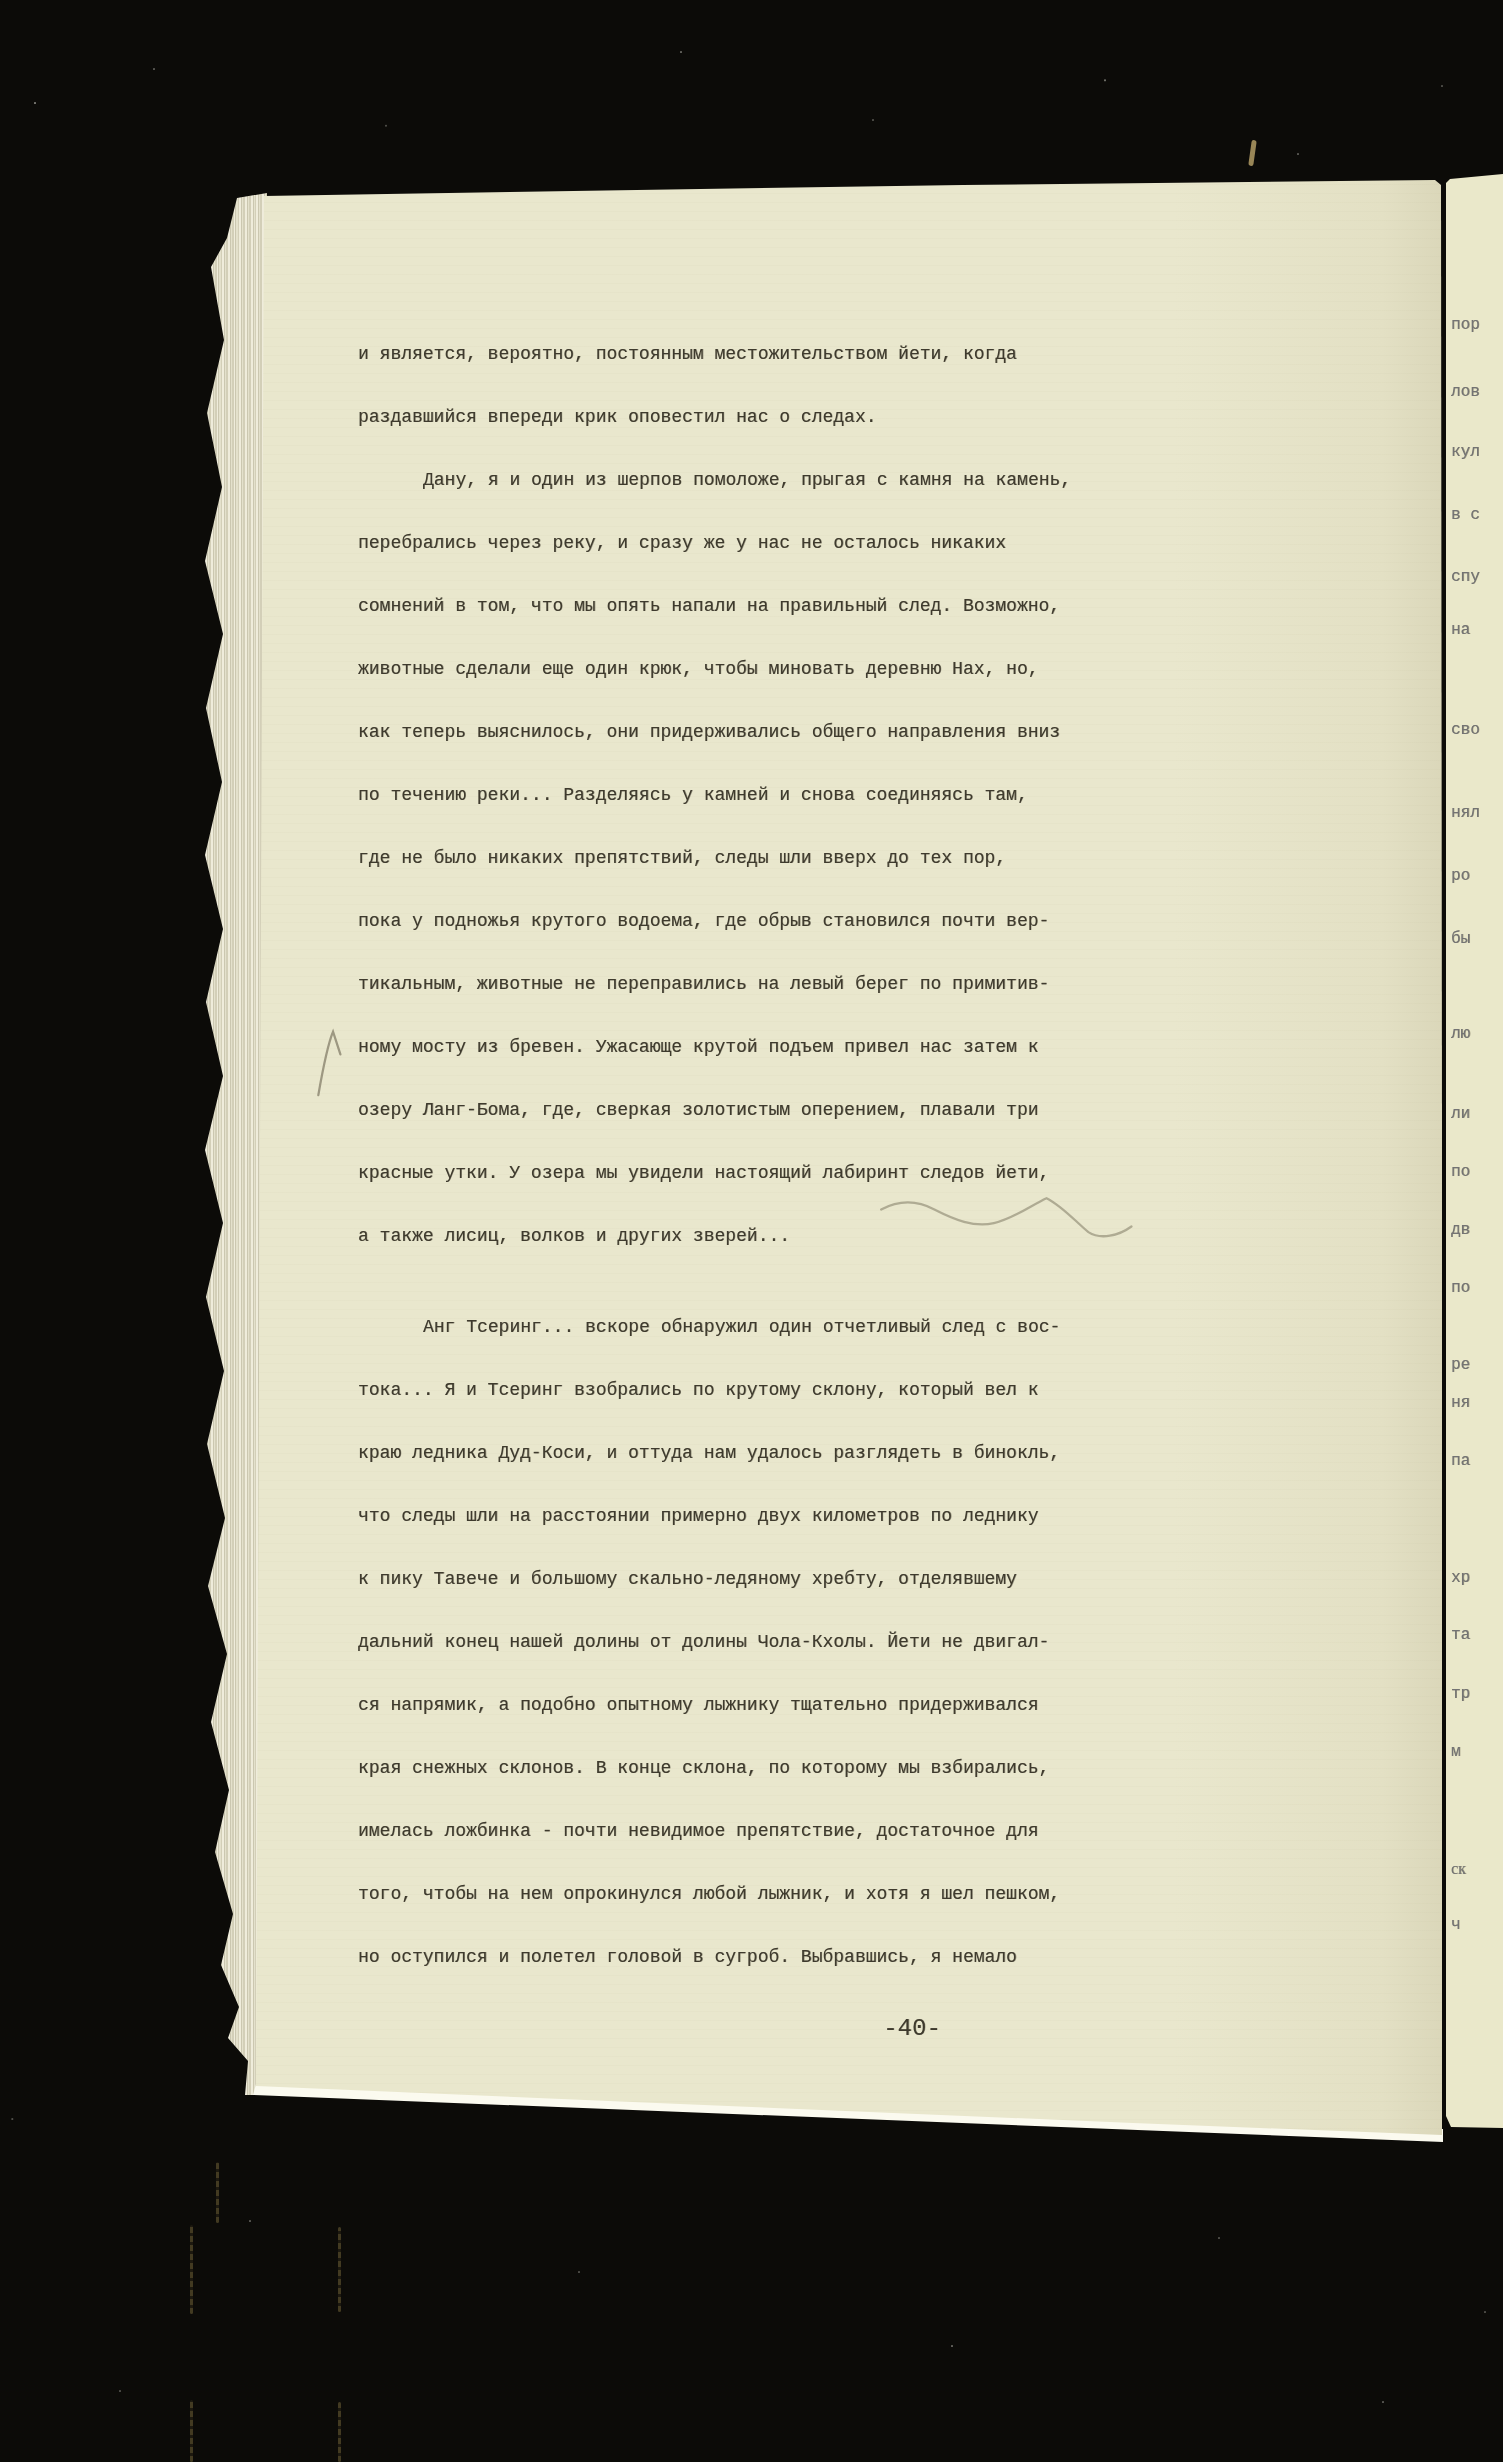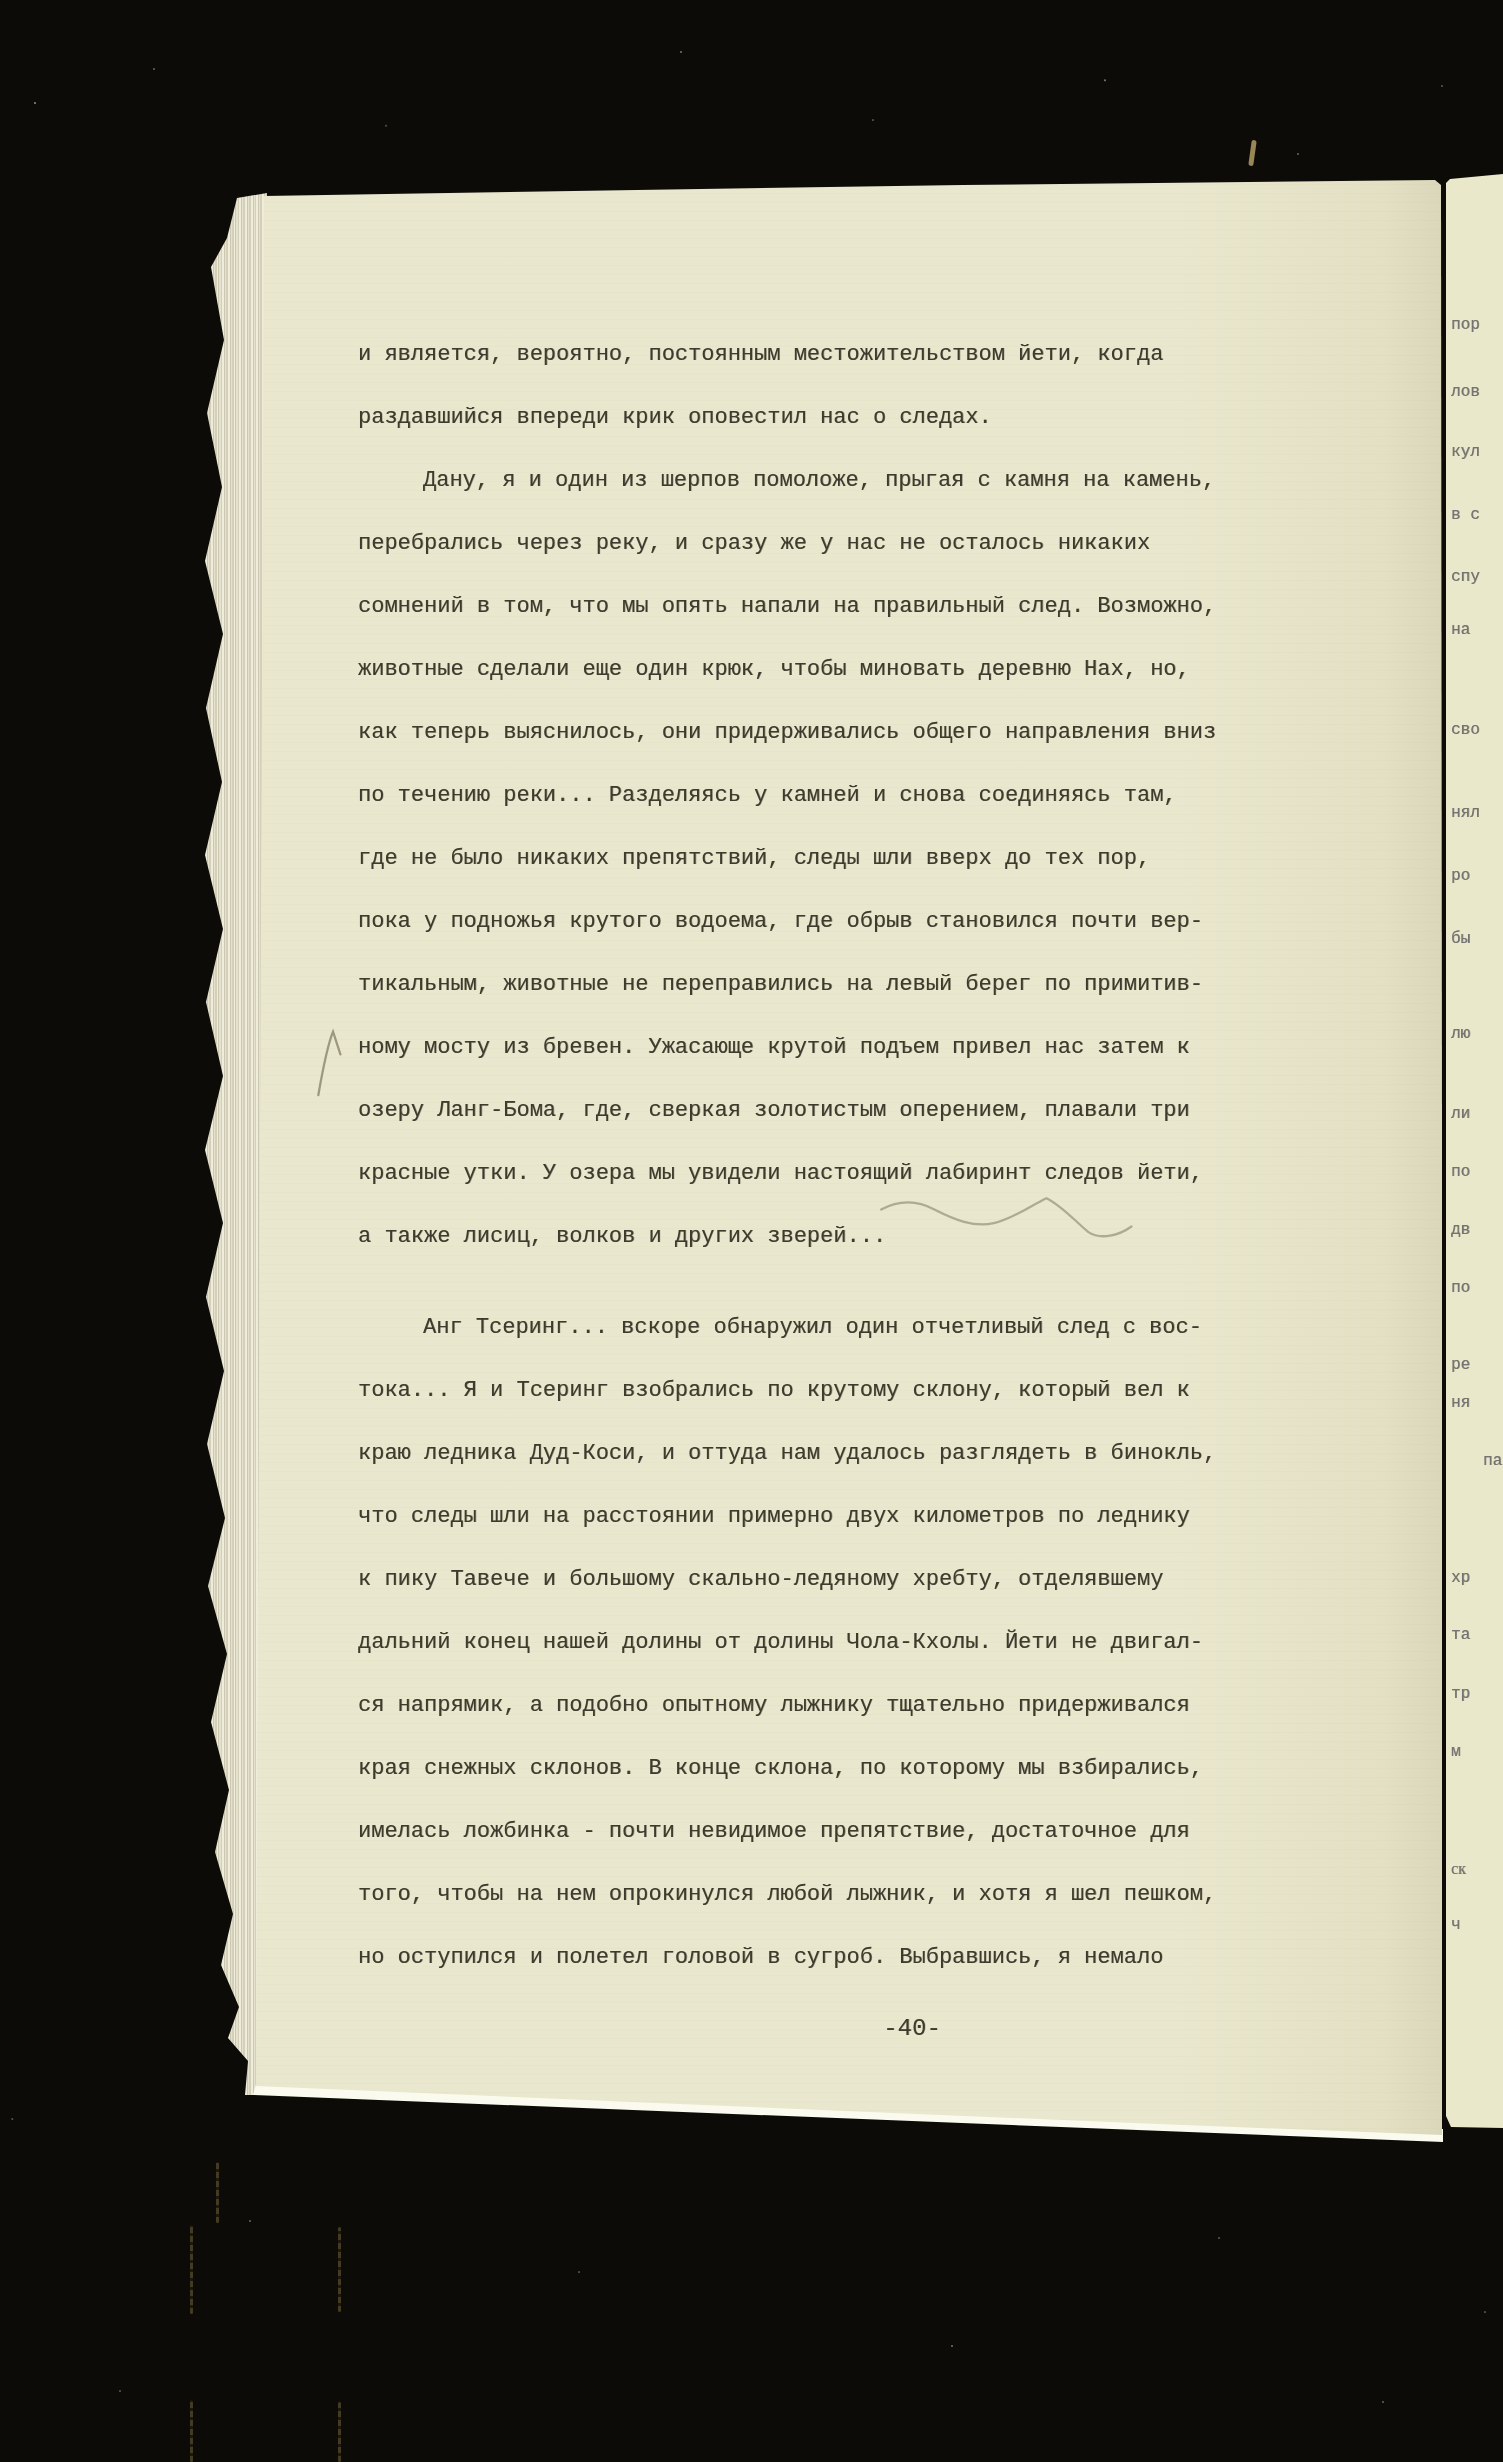--- a/index.html
+++ b/index.html
@@ -33,21 +33,21 @@
   }
 
   
   .page-right{
     background:linear-gradient(90deg,#aaa588 0px,#cdc9aa 10.2px,#dedbbc 27px,#e7e5c6 48px,#eae8ca 71px,#eae8ca 100%);
     clip-path:polygon(1446px 183px,1450px 179px,1503px 174px,1503px 2128px,1451px 2127px,1446px 2116px);
   }
 
   .textblock{
     position:absolute;left:358px;top:323px;width:1053px;
-    font-size:22px;line-height:63px;color:#3e3a2d;
+    font-size:18px;line-height:63px;color:#3e3a2d;
     text-shadow:0.6px 0 0 rgba(62,58,45,.45);
     white-space:pre;
   }
   .line{height:63px;}
   .line.indent{padding-left:65px;}
   .line.gap{margin-top:28px;}
 
   .pagenum{
     position:absolute;left:810px;top:1997px;width:204px;
     font-size:24px;line-height:63px;color:#3e3a2d;text-align:center;
@@ -119,21 +119,21 @@
       <div class="fragment" style="top: 799px;">нял</div>
       <div class="fragment" style="top: 862px;">ро</div>
       <div class="fragment" style="top: 925px;">бы</div>
       <div class="fragment" style="top: 1020px;">лю</div>
       <div class="fragment" style="top: 1100px;">ли</div>
       <div class="fragment" style="top: 1158px;">по</div>
       <div class="fragment" style="top: 1216px; font-family: Liberation Mono, monospace;">дв</div>
       <div class="fragment" style="top: 1274px;">по</div>
       <div class="fragment" style="top: 1331px; margin-top: 20px;">ре</div>
       <div class="fragment" style="top: 1389px;">ня</div>
-      <div class="fragment" style="top: 1447px; margin-left: 32px;">па</div>
+      <div class="fragment" style="top: 1447px;">па</div>
       <div class="fragment" style="top: 1564px;">хр</div>
       <div class="fragment" style="top: 1621px;">та</div>
       <div class="fragment" style="top: 1680px;">тр</div>
       <div class="fragment" style="top: 1738px;">м</div>
       <div class="fragment" style="top: 1854px; font-family: Liberation Serif, serif;">ск</div>
       <div class="fragment" style="top: 1911px;">ч</div>
     </div>
 
   <svg class="marks" width="1503" height="2462" viewBox="0 0 2654 4348">
     <path d="M 562 1934 C 570 1888 578 1846 588 1822 L 601 1862" fill="none" stroke="#8f8a74" stroke-width="4" stroke-linecap="round" opacity="0.85"></path>

